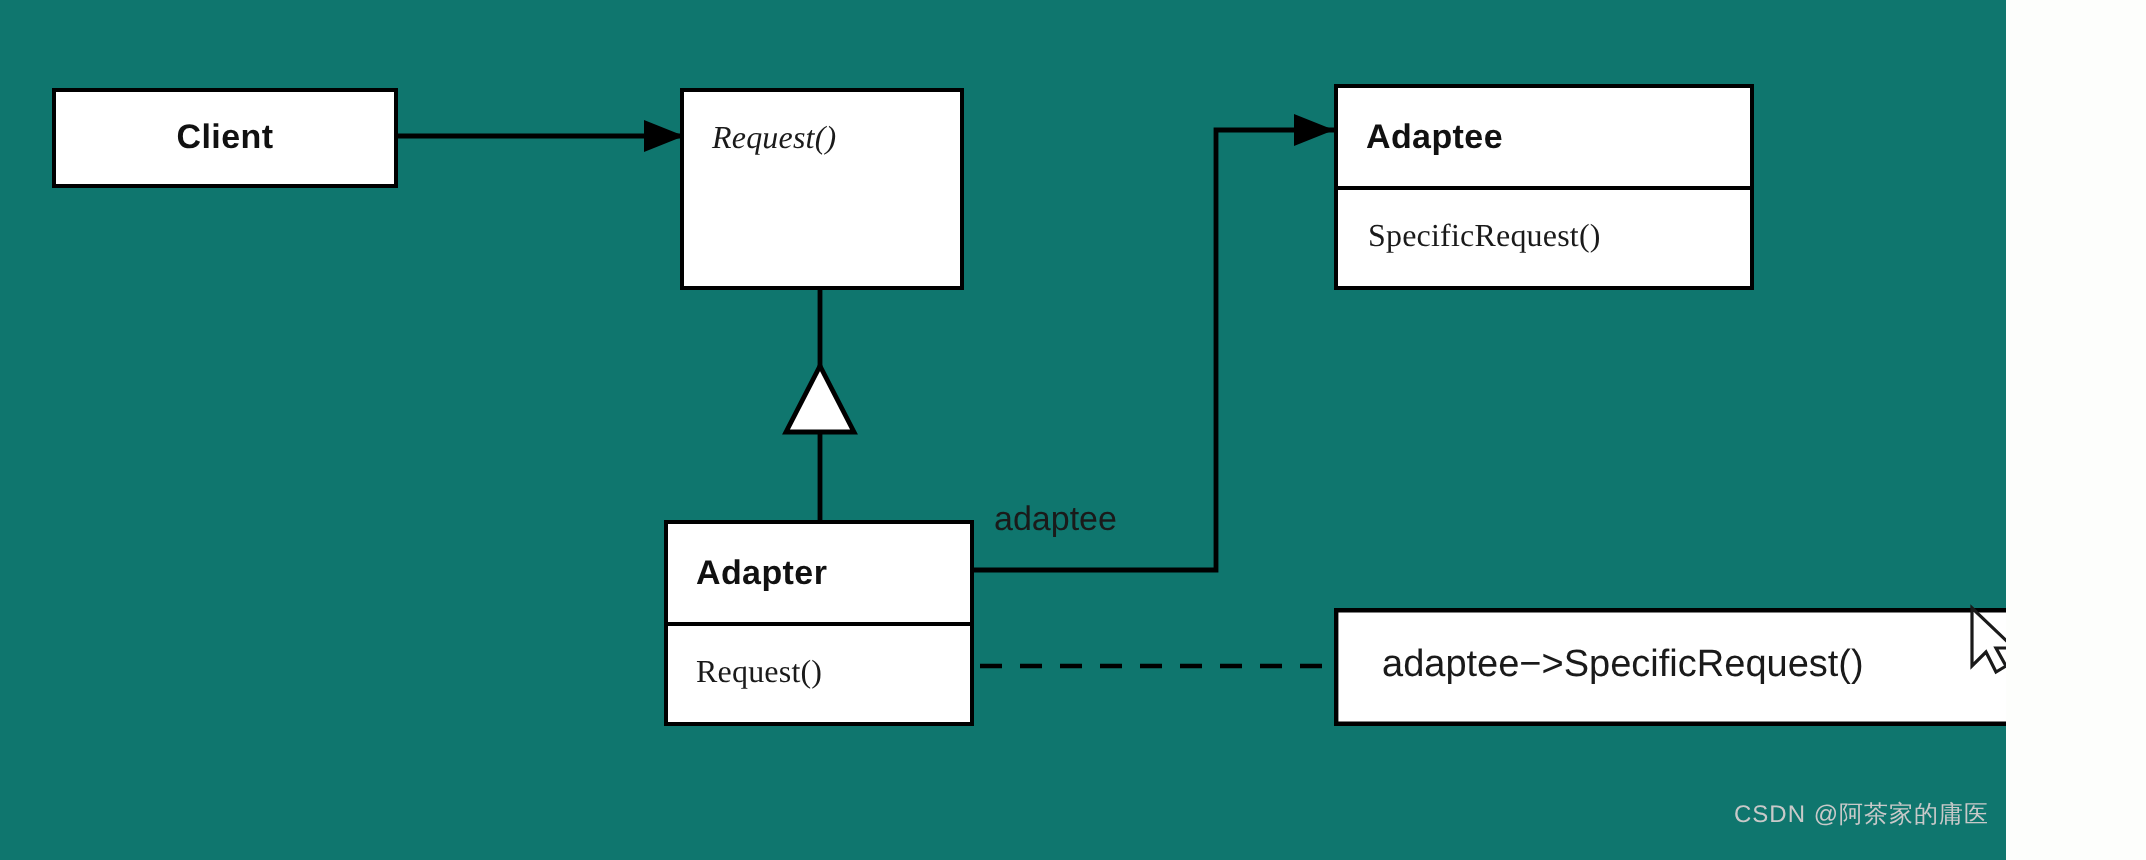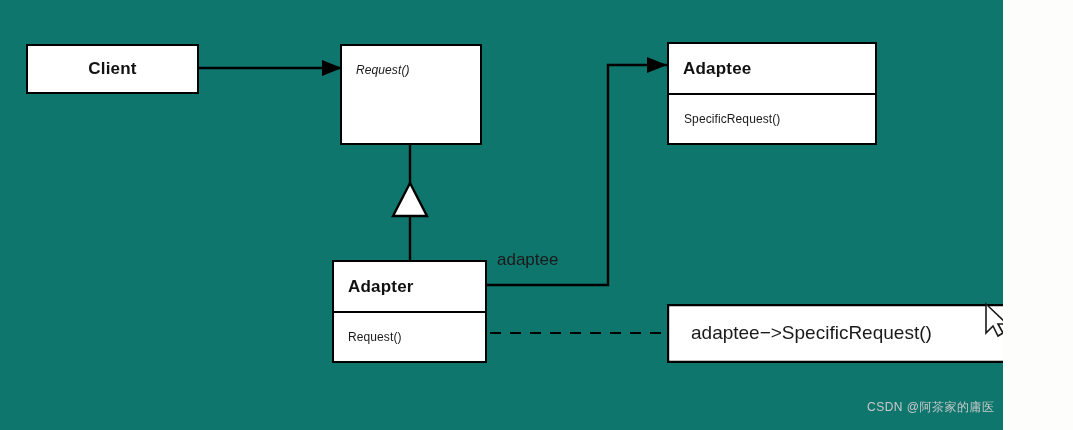--- a/index.html
+++ b/index.html
@@ -41,23 +41,24 @@
     font-size: 17px;
     font-weight: bold;
     color: #111111;
     letter-spacing: 0.2px;
   }
   .cls-name.centered {
     justify-content: center;
     padding-left: 0;
   }
   .cls-op {
-    font-size: 12px;
+    font-size: 16px;
     color: #1a1a1a;
     letter-spacing: 0.1px;
+    font-family: Liberation Serif, serif;
   }
   .italic {
     font-style: italic;
   }
   .edge-label {
     position: absolute;
     font-size: 17px;
     color: #1a1a1a;
     white-space: nowrap;
   }

